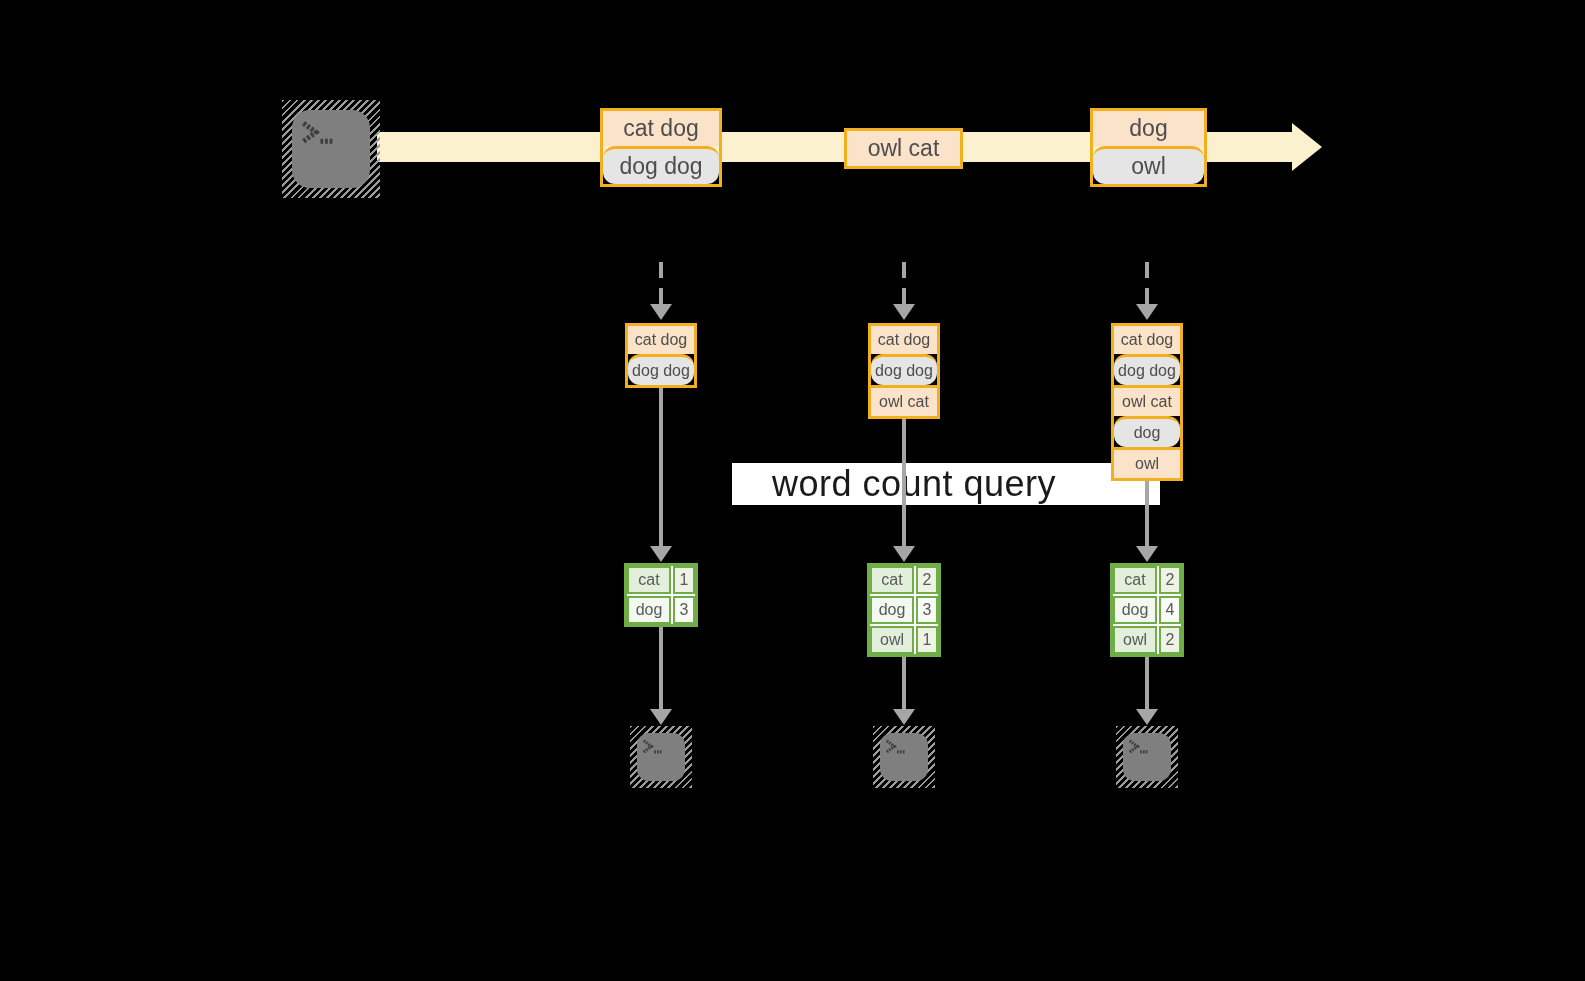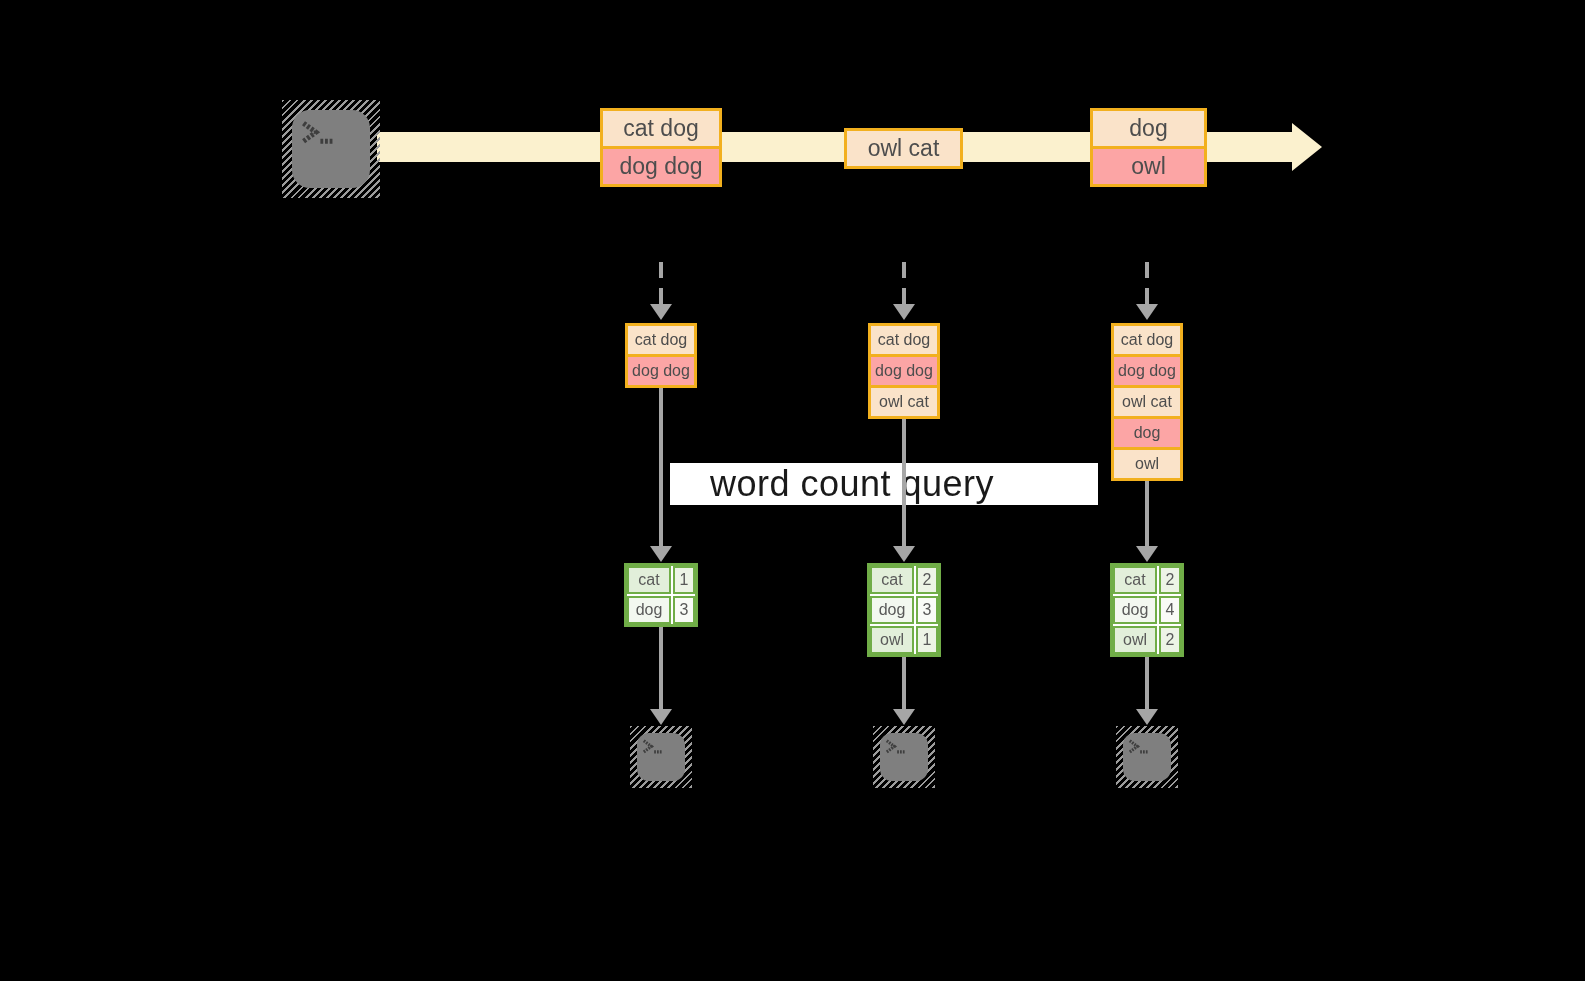--- a/index.html
+++ b/index.html
@@ -12,21 +12,21 @@
   .stream-head{width:0;height:0;border-top:24px solid transparent;
                border-bottom:24px solid transparent;border-left:30px solid #FBF1CE;z-index:1;}
 
   
   .obox{border:3px solid #F2B01E;z-index:4;}
   .orow{display:flex;align-items:center;justify-content:center;color:#4D4D4D;}
   .orow + .orow{border-top:3px solid #F2B01E;}
   .batch .orow{height:35px;font-size:23px;}
   .acc .orow{height:28px;font-size:16px;}
   .r-dark{background:#FAE3C9;}
-  .r-light{background:#fca5a5;}
+  .r-light{background:#e5e5e5;border-radius:12px;}
 
   
   .vline{width:4px;background:#A6A6A6;z-index:3;}
   .vdash{width:4px;z-index:3;
          background:repeating-linear-gradient(to bottom,#A6A6A6 0 16px,transparent 16px 26px);}
   .tri-down{width:0;height:0;border-left:11px solid transparent;
             border-right:11px solid transparent;border-top:16px solid #A6A6A6;z-index:3;}
 
   
   .qband{background:#FFFFFF;z-index:2;display:flex;align-items:center;justify-content:center;
@@ -97,21 +97,21 @@
     <div class="orow r-dark">owl cat</div>
   </div>
   <div class="abs obox acc" style="left:1111px;top:323px;width:72px">
     <div class="orow r-dark">cat dog</div>
     <div class="orow r-light">dog dog</div>
     <div class="orow r-dark">owl cat</div>
     <div class="orow r-light">dog</div>
     <div class="orow r-dark">owl</div>
   </div>
 
-  <div class="abs qband" style="left:670px;top:463px;width:428px;height:42px">
+  <div class="abs qband" style="left:732px;top:463px;width:428px;height:42px">
     <span>word count query</span>
   </div>
 
   <div class="abs vline" style="left:659px;top:385px;height:161px"></div>
   <div class="abs tri-down" style="left:650px;top:546px"></div>
   <div class="abs vline" style="left:902px;top:419px;height:127px"></div>
   <div class="abs tri-down" style="left:893px;top:546px"></div>
   <div class="abs vline" style="left:1145px;top:481px;height:65px"></div>
   <div class="abs tri-down" style="left:1136px;top:546px"></div>
 

